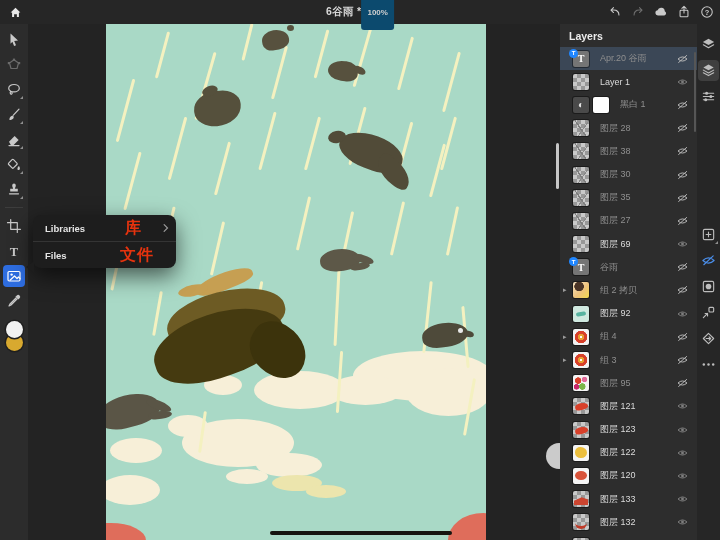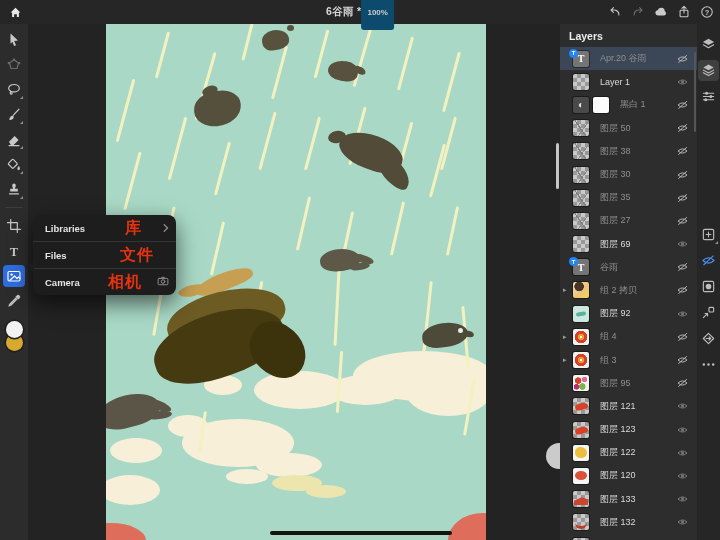--- a/index.html
+++ b/index.html
@@ -346,31 +346,20 @@
       <span class="menu-end icon">
         <svg width="6" height="10" viewBox="0 0 8 12">
           <path d="M1.5 1.5 L6 6 L1.5 10.5" fill="none" stroke="#9a9a9a" stroke-width="1.6" stroke-linecap="round"></path>
         </svg>
       </span>
     </div>
     <div class="menu-row">
       <span class="menu-label">Files</span>
       <span class="menu-cjk" style="color: rgb(230, 51, 14);">文件</span>
     </div>
-    <div class="menu-row">
-      <span class="menu-label">Camera</span>
-      <span class="menu-cjk shift" style="color: rgb(230, 51, 14);">相机</span>
-      <span class="menu-end"><span class="icon" style="color: rgb(154, 154, 154);">
-          <svg width="12" height="12" viewBox="0 0 16 16">
-            <rect fill="none" stroke="currentColor" stroke-width="1.2" stroke-linecap="round" stroke-linejoin="round" x="1.5" y="4.5" width="13" height="8.5" rx="1.5"></rect>
-            <circle fill="none" stroke="currentColor" stroke-width="1.2" stroke-linecap="round" stroke-linejoin="round" cx="8" cy="8.7" r="2.4"></circle>
-            <path fill="none" stroke="currentColor" stroke-width="1.2" stroke-linecap="round" stroke-linejoin="round" d="M5.5 4.5 L6.6 3 H9.4 L10.5 4.5"></path>
-          </svg>
-        </span></span>
-    </div>
   </div>
 
 <div class="panel">
   <div class="lhead">Layers</div>
   <div class="lrows">
       <div class="lrow sel">
         <div class="thumb th-text raw">T<span class="badge">T</span></div>
         <span class="lname">Apr.20 谷雨</span>
         <span class="leye icon">
           <svg width="11" height="9" viewBox="0 0 11 9">
@@ -397,21 +386,21 @@
           <svg width="11" height="9" viewBox="0 0 11 9">
             <path d="M1 4.5 Q5.5 0.4 10 4.5 Q5.5 8.6 1 4.5 Z" fill="none" stroke="#b6b6b6" stroke-width="1"></path>
             <path d="M1.6 8 L9.6 1" stroke="#b6b6b6" stroke-width="1" stroke-linecap="round"></path>
           </svg>
         </span>
       </div>
       <div class="lrow">
         <div class="thumb th-sketch">
           <span class="ov ov-sketch"></span>
         </div>
-        <span class="lname">图层 50</span>
+        <span class="lname">图层 28</span>
         <span class="leye icon">
           <svg width="11" height="9" viewBox="0 0 11 9">
             <path d="M1 4.5 Q5.5 0.4 10 4.5 Q5.5 8.6 1 4.5 Z" fill="none" stroke="#b6b6b6" stroke-width="1"></path>
             <path d="M1.6 8 L9.6 1" stroke="#b6b6b6" stroke-width="1" stroke-linecap="round"></path>
           </svg>
         </span>
       </div>
       <div class="lrow">
         <div class="thumb th-sketch">
           <span class="ov ov-sketch"></span>

